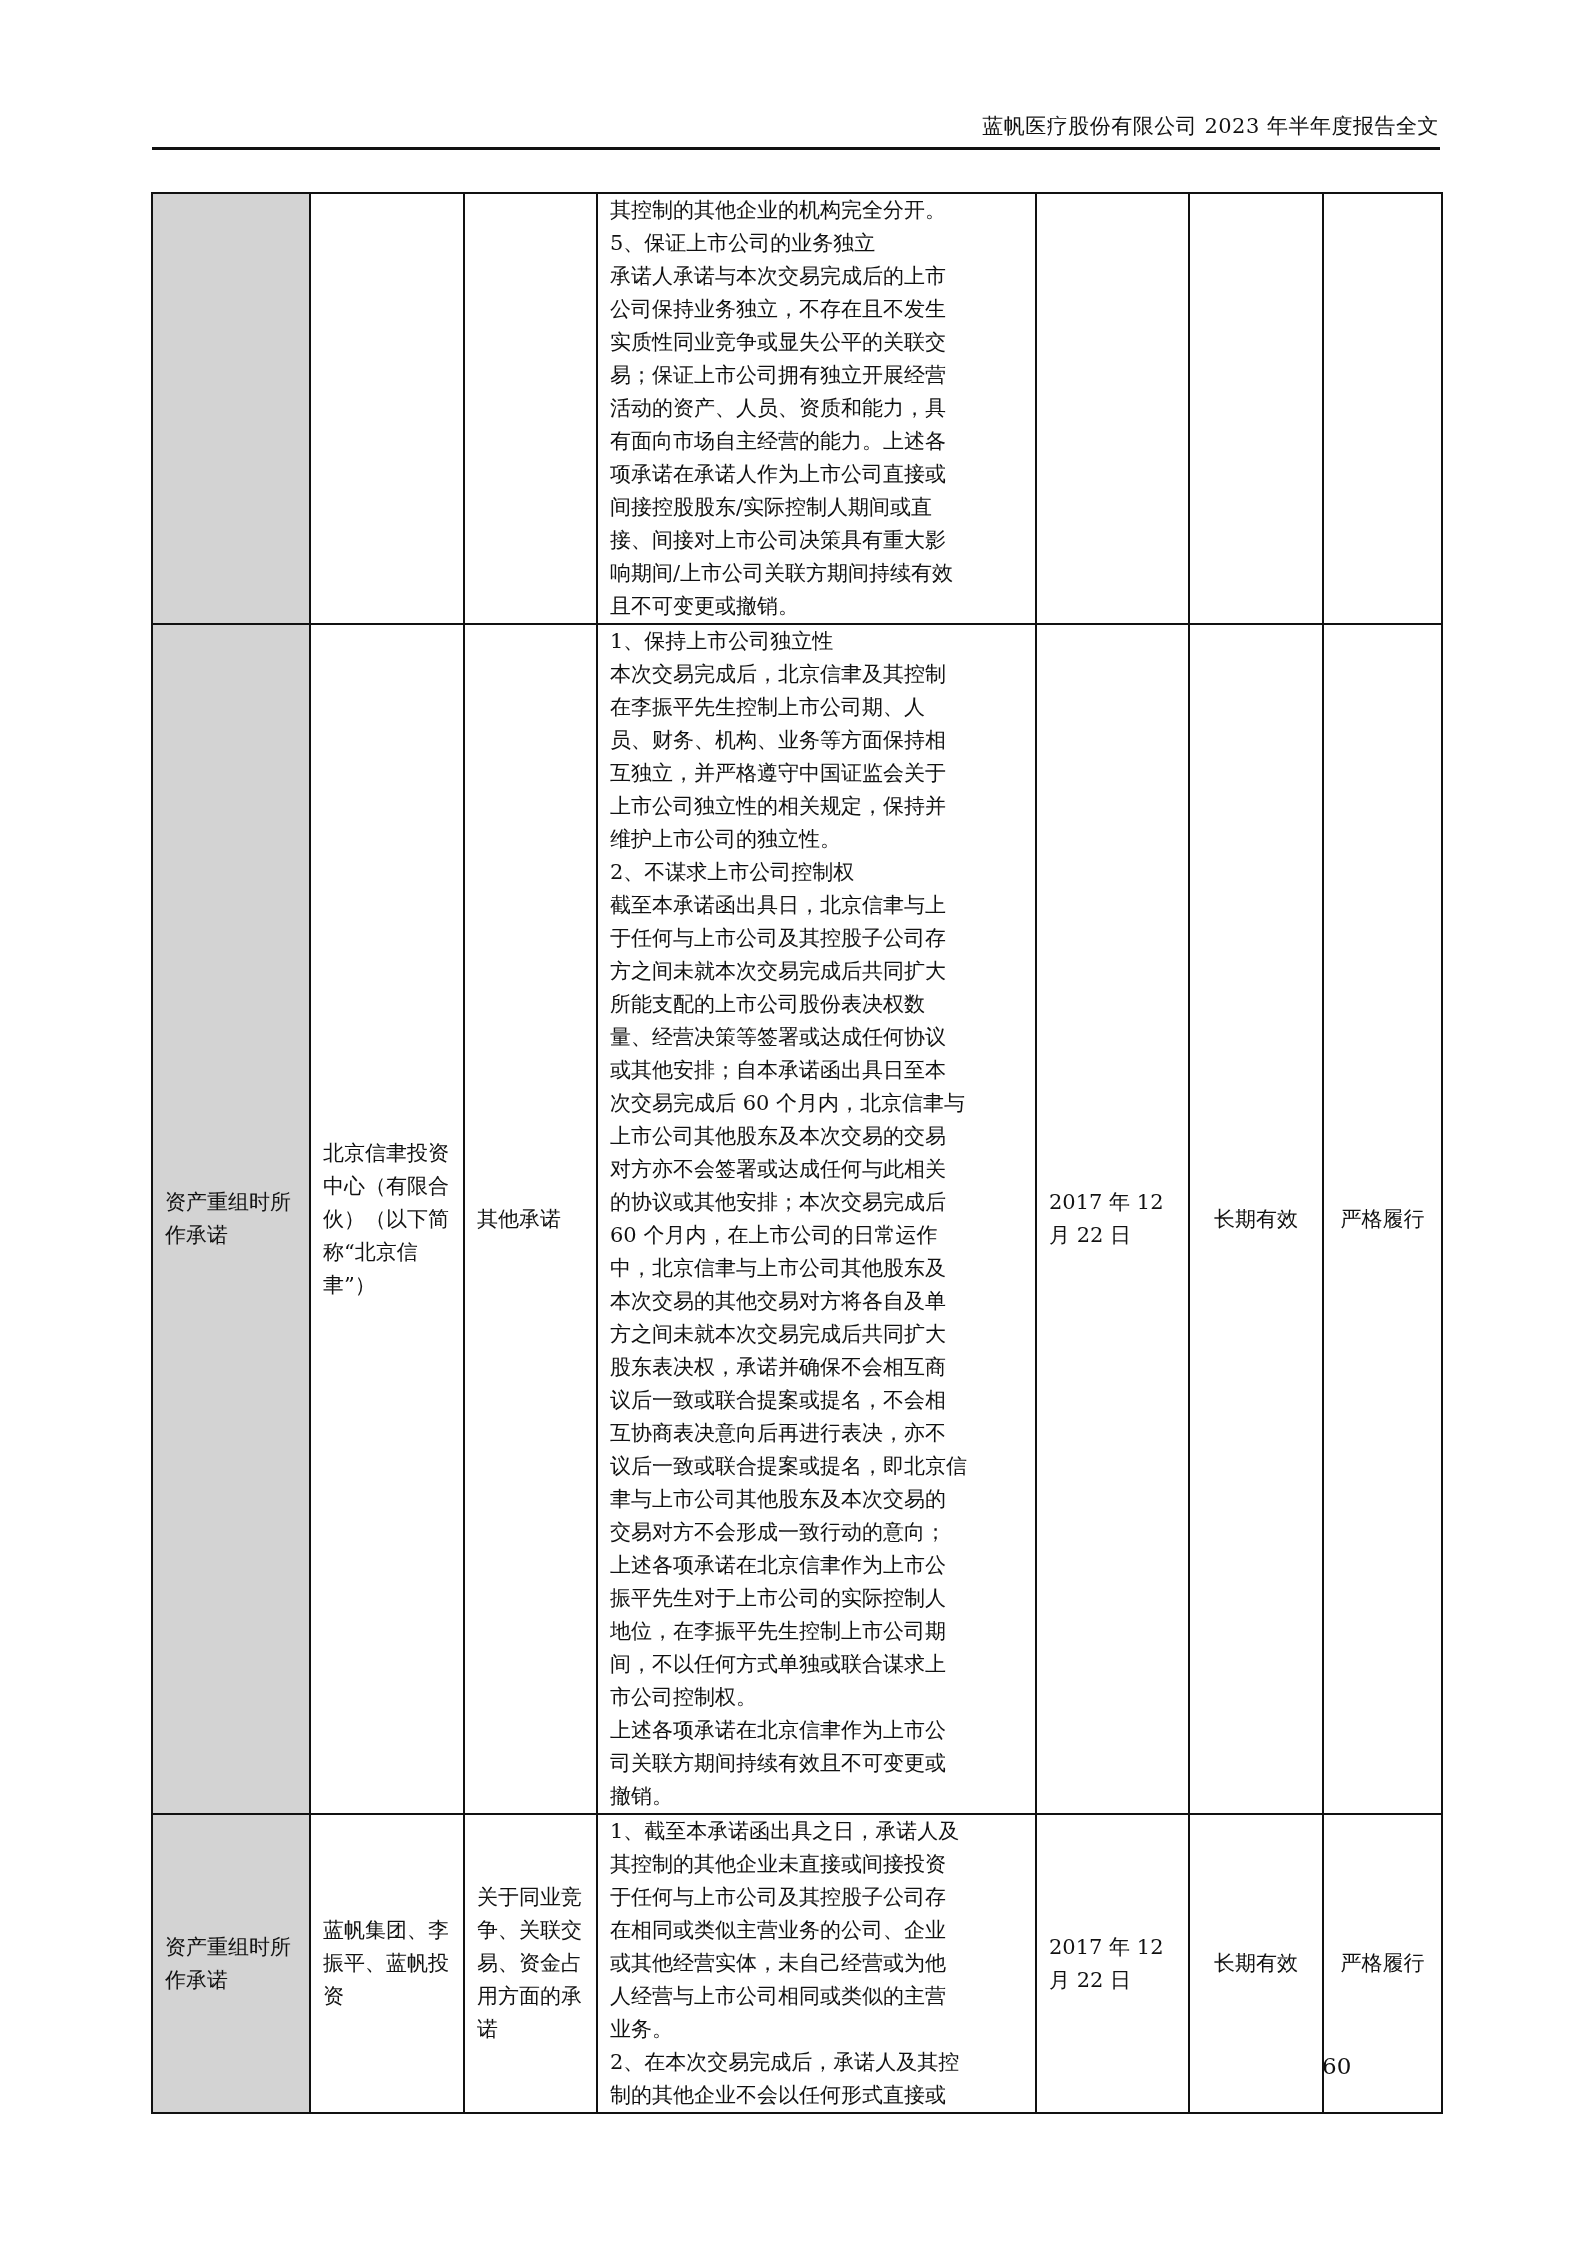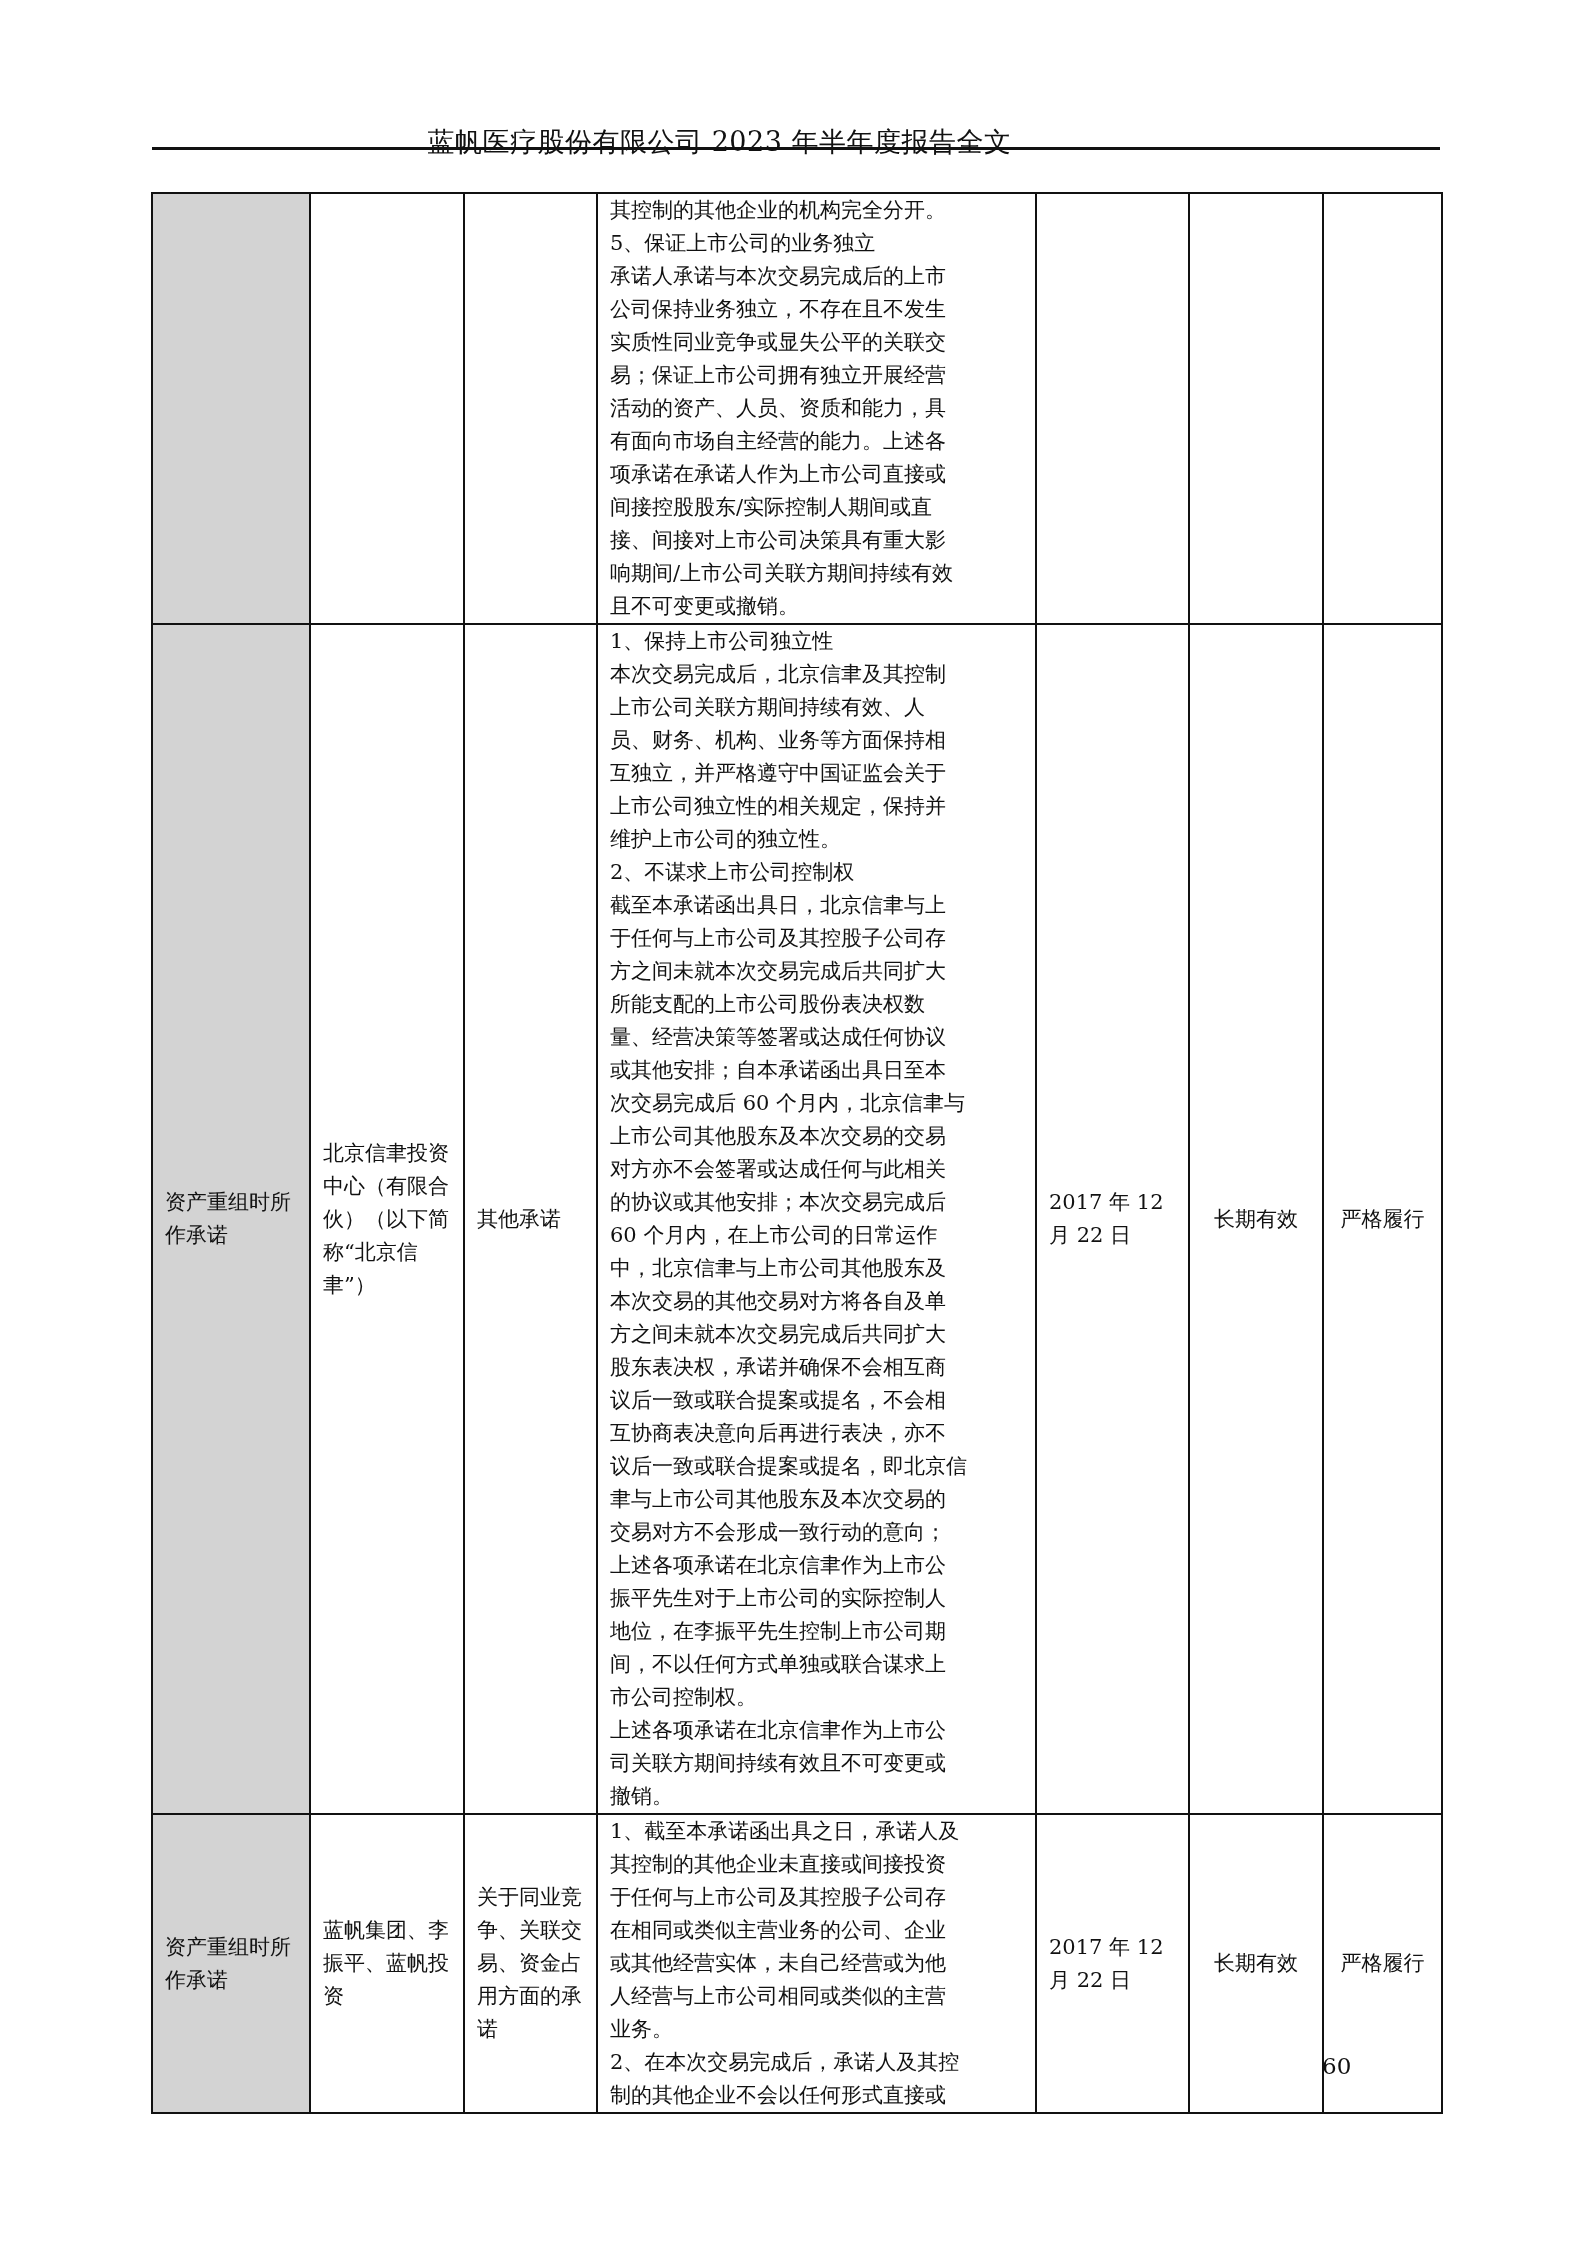--- a/index.html
+++ b/index.html
@@ -3,21 +3,21 @@
 <meta charset="utf-8">
 <style>
   html, body { margin: 0; padding: 0; background: #ffffff; }
   body {
     width: 1587px; height: 2245px; position: relative; overflow: hidden;
     font-family: "DejaVu Serif", "Liberation Serif", serif;
     color: #111111;
   }
   .header-title {
     position: absolute; left: 0; right: 148px; top: 112px;
-    text-align: center; font-size: 27px; letter-spacing: 0.5px; margin-top: 12px;
+    text-align: right; font-size: 21px; letter-spacing: 0.5px;
   }
   .header-rule {
     position: absolute; left: 152px; width: 1288px; top: 147px;
     height: 0; border-top: 3px solid #111111;
   }
   table.commit {
     position: absolute; left: 151px; top: 192px;
     width: 1290px; border-collapse: collapse; table-layout: fixed;
   }
   table.commit td {
@@ -75,21 +75,21 @@
     <td></td>
   </tr>
 
   <tr style="height:1148px">
     <td class="cat">资产重组时所作承诺</td>
     <td>北京信聿投资中心（有限合伙）（以下简称“北京信聿”）</td>
     <td>其他承诺</td>
     <td class="content">
       <span class="line">1、保持上市公司独立性</span>
       <span class="line">本次交易完成后，北京信聿及其控制</span>
-      <span class="line">上市公司关联方期间持续有效、人</span>
+      <span class="line">在李振平先生控制上市公司期、人</span>
       <span class="line">员、财务、机构、业务等方面保持相</span>
       <span class="line">互独立，并严格遵守中国证监会关于</span>
       <span class="line">上市公司独立性的相关规定，保持并</span>
       <span class="line">维护上市公司的独立性。</span>
       <span class="line">2、不谋求上市公司控制权</span>
       <span class="line">截至本承诺函出具日，北京信聿与上</span>
       <span class="line">于任何与上市公司及其控股子公司存</span>
       <span class="line">方之间未就本次交易完成后共同扩大</span>
       <span class="line">所能支配的上市公司股份表决权数</span>
       <span class="line">量、经营决策等签署或达成任何协议</span>

